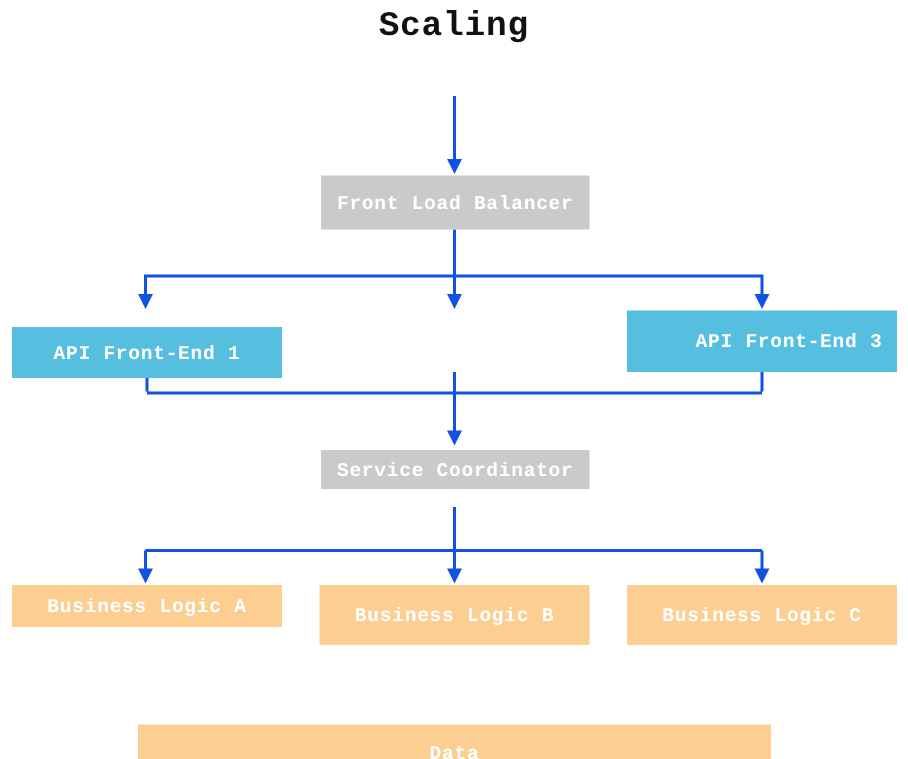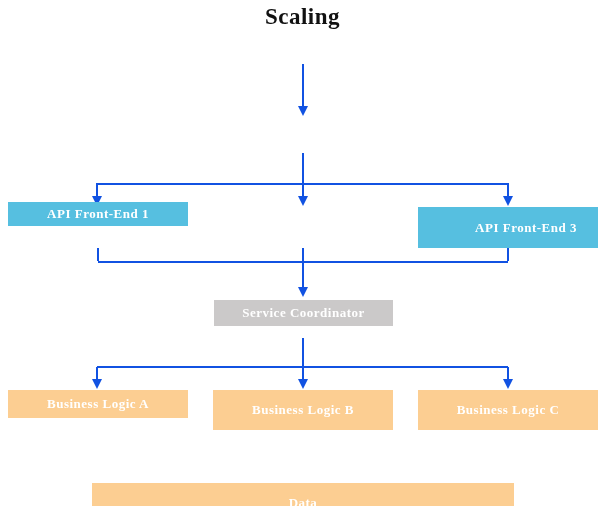--- a/index.html
+++ b/index.html
@@ -1,21 +1,21 @@
 <!DOCTYPE html>
 <html style="--arrow: #1152E2; --load-balancer: #CBC9C9; --api: #56BFE0; --logic: #FCCE92; --box-text: #FFFFFF; --title-text: #111111;"><head>
 <meta charset="utf-8">
 <style>
   html, body { margin: 0; padding: 0; background: #ffffff; }
   #canvas {
     position: relative;
     width: 605px;
     height: 506px;
     background: #ffffff;
-    font-family: Liberation Serif, serif;
+    font-family: Liberation Mono, monospace;
     overflow: hidden;
   }
   #diagram-title {
     position: absolute;
     left: 0; top: 4px;
     width: 605px;
     text-align: center;
     font-size: 23px;
     font-weight: bold;
     color: var(--title-text);
@@ -30,21 +30,21 @@
     font-weight: bold;
     color: var(--box-text);
     letter-spacing: 0.5px;
     box-sizing: border-box;
   }
   .gray   { background: var(--load-balancer); }
   .cyan   { background: var(--api); }
   .orange { background: var(--logic); }
 
   #node-front-load-balancer { left: 214px; top: 117px; width: 179px; height: 36px; }
-  #node-api-front-end-1     { left:   8px; top: 202px; width: 180px; height: 24px; }
+  #node-api-front-end-1     { left:   8px; top: 218px; width: 180px; height: 34px; }
   #node-api-front-end-2     { left: 213px; top: 207px; width: 180px; height: 41px; }
   #node-api-front-end-3     { left: 418px; top: 207px; width: 180px; height: 41px; padding-left: 36px; }
   #node-service-coordinator { left: 214px; top: 300px; width: 179px; height: 26px; }
   #node-business-logic-a    { left:   8px; top: 390px; width: 180px; height: 28px; }
   #node-business-logic-b    { left: 213px; top: 390px; width: 180px; height: 40px; }
   #node-business-logic-c    { left: 418px; top: 390px; width: 180px; height: 40px; }
   #node-data                { left:  92px; top: 483px; width: 422px; height: 39px; }
 
   #connector-layer {
     position: absolute;
@@ -79,20 +79,21 @@
       <polygon points="298,287 308,287 303,297"></polygon>
     </g>
     <g class="edge">
       <path d="M303 338 V367 M97 367 H508 M97 367 V380 M303 367 V380 M508 367 V380"></path>
       <polygon points="92,379 102,379 97,389"></polygon>
       <polygon points="298,379 308,379 303,389"></polygon>
       <polygon points="503,379 513,379 508,389"></polygon>
     </g>
   </svg>
 
+  <div class="node gray" id="node-front-load-balancer">Front Load Balancer</div>
 
   <div class="node cyan" id="node-api-front-end-1">API Front-End 1</div>
 
 
   <div class="node cyan" id="node-api-front-end-3">API Front-End 3</div>
 
   <div class="node gray" id="node-service-coordinator">Service Coordinator</div>
 
   <div class="node orange" id="node-business-logic-a">Business Logic A</div>
 

